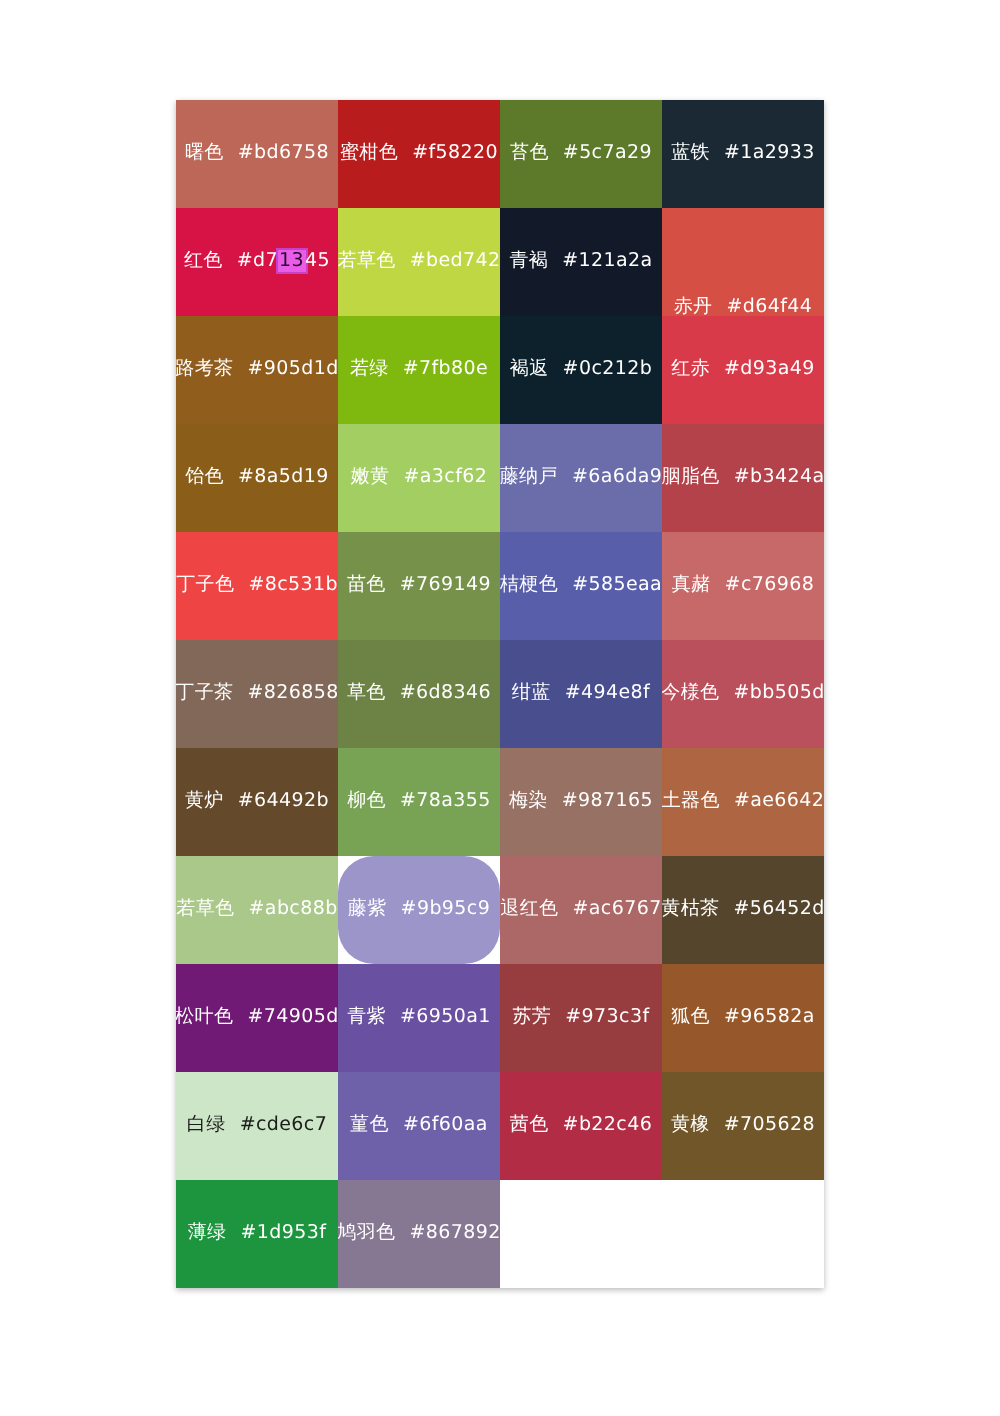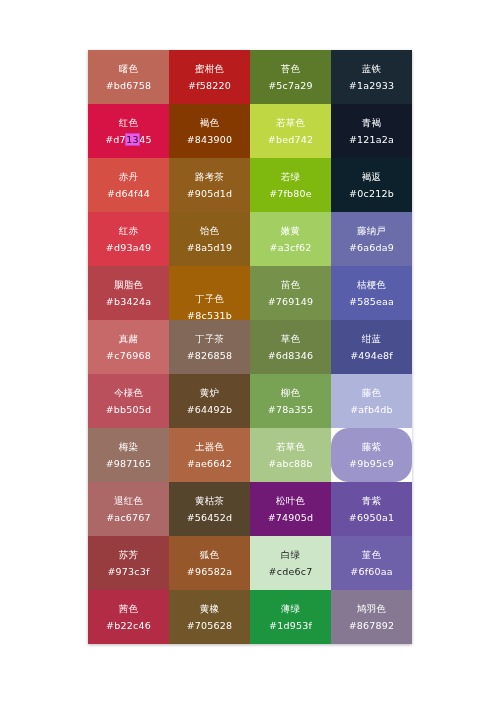--- a/index.html
+++ b/index.html
@@ -26,21 +26,21 @@
     width: 324px;
     height: 594px;
     display: grid;
     grid-template-columns: repeat(4, 1fr);
     grid-auto-rows: 1fr;
     box-shadow: 0 1px 3px rgba(0,0,0,0.28);
   }
   .swatch {
     position: relative;
     display: flex;
-    flex-direction: column;
+    flex-direction: row;
     align-items: center;
     justify-content: center;
     gap: 7px;
     overflow: hidden;
   }
   .swatch-name {
     font-size: 9.5px;
     line-height: 1;
     letter-spacing: 0.2px;
     white-space: nowrap;
@@ -81,33 +81,29 @@
         <div class="swatch-hex">#5c7a29</div>
       </div>
       <div class="swatch light-text" style="background: rgb(26, 41, 51);">
         <div class="swatch-name">蓝铁</div>
         <div class="swatch-hex">#1a2933</div>
       </div>
       <div class="swatch light-text" style="background: rgb(215, 19, 69);">
         <div class="swatch-name">红色</div>
         <div class="swatch-hex">#d7<span class="hl">13</span>45</div>
       </div>
-      <div class="swatch light-text" style="background: rgb(132, 57, 0);">
-        <div class="swatch-name">褐色</div>
-        <div class="swatch-hex">#843900</div>
-      </div>
       <div class="swatch light-text" style="background: rgb(190, 215, 66);">
         <div class="swatch-name">若草色</div>
         <div class="swatch-hex">#bed742</div>
       </div>
       <div class="swatch light-text" style="background: rgb(18, 26, 42);">
         <div class="swatch-name">青褐</div>
         <div class="swatch-hex">#121a2a</div>
       </div>
-      <div class="swatch light-text" style="background: rgb(214, 79, 68);">
+      <div class="swatch light-text" style="background: rgb(214, 79, 68); align-items: flex-end;">
         <div class="swatch-name">赤丹</div>
         <div class="swatch-hex">#d64f44</div>
       </div>
       <div class="swatch light-text" style="background: rgb(144, 93, 29);">
         <div class="swatch-name">路考茶</div>
         <div class="swatch-hex">#905d1d</div>
       </div>
       <div class="swatch light-text" style="background: rgb(127, 184, 14);">
         <div class="swatch-name">若绿</div>
         <div class="swatch-hex">#7fb80e</div>
@@ -129,21 +125,21 @@
         <div class="swatch-hex">#a3cf62</div>
       </div>
       <div class="swatch light-text" style="background: rgb(106, 109, 169);">
         <div class="swatch-name">藤纳戸</div>
         <div class="swatch-hex">#6a6da9</div>
       </div>
       <div class="swatch light-text" style="background: rgb(179, 66, 74);">
         <div class="swatch-name">胭脂色</div>
         <div class="swatch-hex">#b3424a</div>
       </div>
-      <div class="swatch light-text" style="background: #a16207; justify-content: flex-end;">
+      <div class="swatch light-text" style="background: #ef4444; justify-content: flex-end;">
         <div class="swatch-name">丁子色</div>
         <div class="swatch-hex">#8c531b</div>
       </div>
       <div class="swatch light-text" style="background: rgb(118, 145, 73);">
         <div class="swatch-name">苗色</div>
         <div class="swatch-hex">#769149</div>
       </div>
       <div class="swatch light-text" style="background: rgb(88, 94, 170);">
         <div class="swatch-name">桔梗色</div>
         <div class="swatch-hex">#585eaa</div>
@@ -168,24 +164,20 @@
         <div class="swatch-name">今様色</div>
         <div class="swatch-hex">#bb505d</div>
       </div>
       <div class="swatch light-text" style="background: rgb(100, 73, 43);">
         <div class="swatch-name">黄炉</div>
         <div class="swatch-hex">#64492b</div>
       </div>
       <div class="swatch light-text" style="background: rgb(120, 163, 85);">
         <div class="swatch-name">柳色</div>
         <div class="swatch-hex">#78a355</div>
-      </div>
-      <div class="swatch light-text" style="background: rgb(175, 180, 219);">
-        <div class="swatch-name">藤色</div>
-        <div class="swatch-hex">#afb4db</div>
       </div>
       <div class="swatch light-text" style="background: rgb(152, 113, 101);">
         <div class="swatch-name">梅染</div>
         <div class="swatch-hex">#987165</div>
       </div>
       <div class="swatch light-text" style="background: rgb(174, 102, 66);">
         <div class="swatch-name">土器色</div>
         <div class="swatch-hex">#ae6642</div>
       </div>
       <div class="swatch light-text" style="background: rgb(171, 200, 139);">

